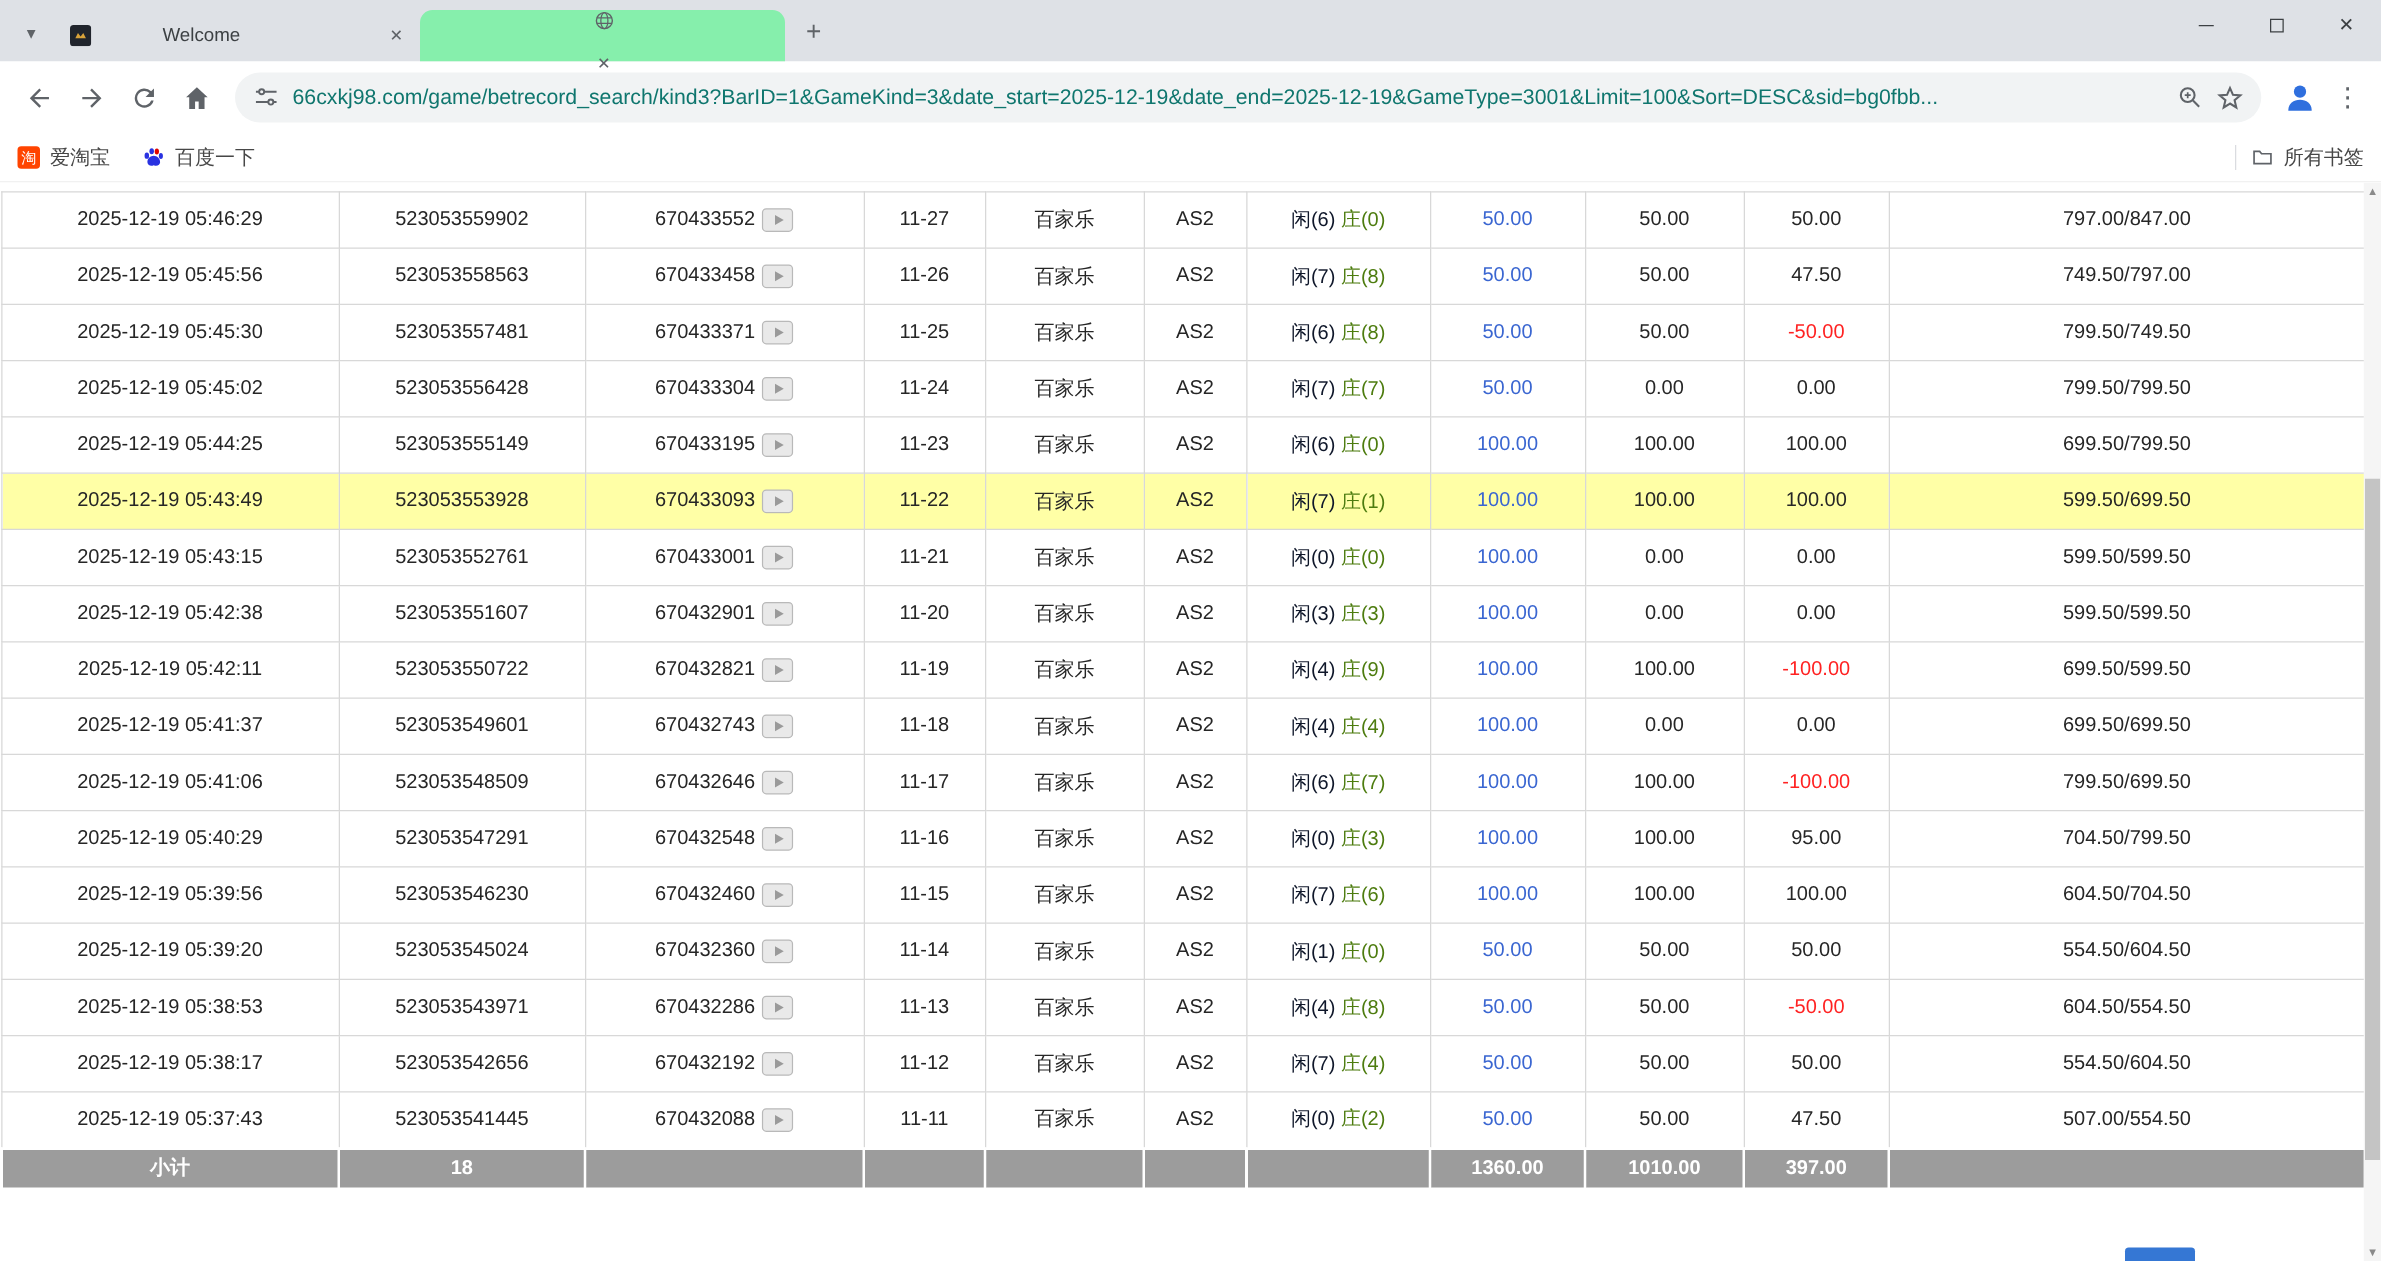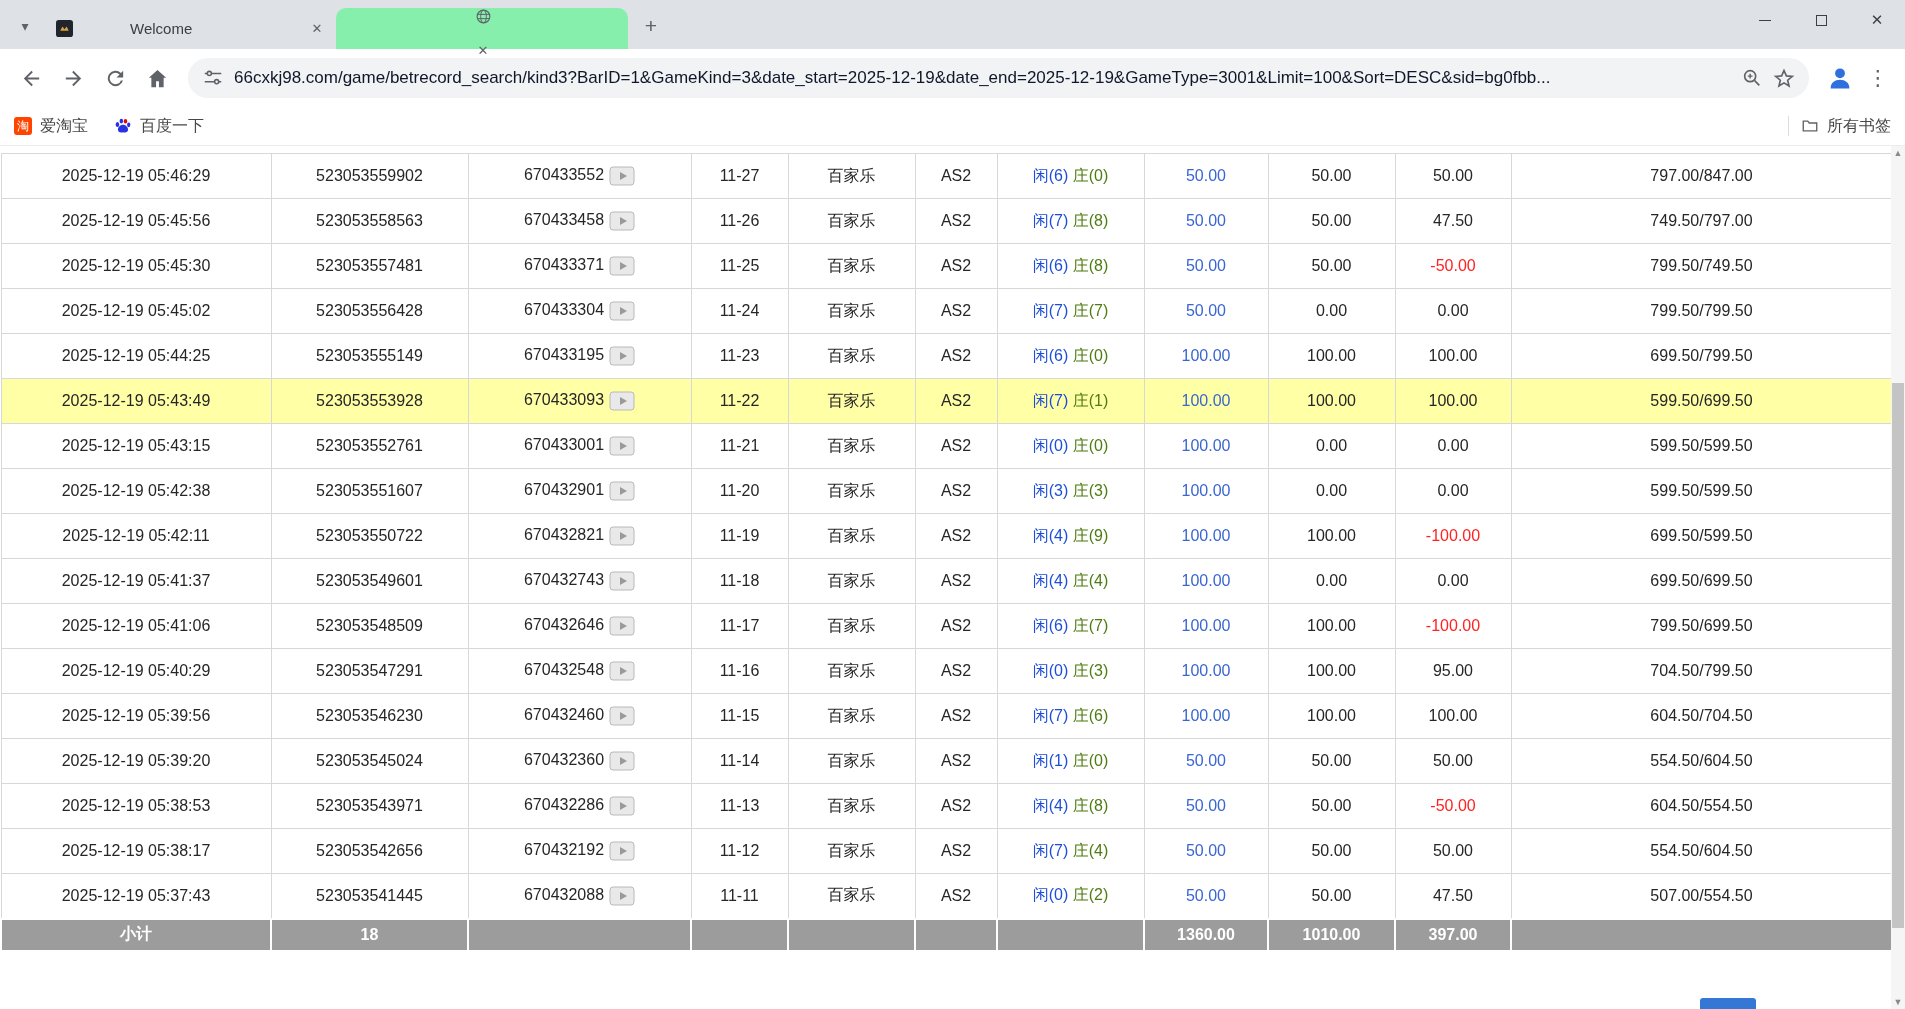--- a/index.html
+++ b/index.html
@@ -25,21 +25,21 @@
   .win-min .bar { width: 12px; border-top: 1.4px solid #3c4043; display: block; }
   .win-max .box { width: 11px; height: 11px; border: 1.4px solid #3c4043; display: block; }
   .win-close { font-size: 15px; }
 
   
   .navbar { height: 58px; background: #fff; display: flex; align-items: center; padding: 0 12px; gap: 4px; }
   .navbtn { width: 38px; height: 38px; border-radius: 50%; display: flex; align-items: center; justify-content: center; flex: 0 0 auto; }
   .navbtn svg { width: 23px; height: 23px; }
   .omnibox { flex: 1; height: 40px; background: #f1f3f4; border-radius: 20px; margin: 0 8px;
     display: flex; align-items: center; padding: 0 14px; gap: 10px; overflow: hidden; }
-  .omnibox .url { flex: 1; font-size: 17px; color: #0f172a; white-space: nowrap; overflow: hidden; }
+  .omnibox .url { flex: 1; font-size: 17px; color: #0f766e; white-space: nowrap; overflow: hidden; }
   .omni-icon { width: 22px; height: 22px; flex: 0 0 auto; }
   .avatar-btn { width: 38px; height: 38px; border-radius: 50%; display: flex; align-items: center; justify-content: center; }
   .avatar-btn svg { width: 28px; height: 28px; }
   .menu-dots { width: 30px; height: 38px; display: flex; align-items: center; justify-content: center;
     color: #5f6368; font-size: 21px; letter-spacing: 0; }
 
   
   .bookmarksbar { height: 39px; background: #fff; border-bottom: 1px solid #ededed;
     display: flex; align-items: center; padding: 0 14px; gap: 26px; font-size: 16px; color: #474747; }
   .bm-item { display: flex; align-items: center; gap: 8px; }
@@ -49,21 +49,21 @@
   .bm-right { margin-left: auto; display: flex; align-items: center; gap: 12px; }
   .bm-sep { width: 1px; height: 20px; background: #dadce0; }
 
   
   .content { position: relative; height: 863px; background: #fff; overflow: hidden; }
   table.bet { border-collapse: collapse; table-layout: fixed; width: 1891px; margin-top: 7px; font-size: 16px; color: #262626; }
   table.bet td { border: 1px solid #d8d8d8; height: 45px; text-align: center; vertical-align: middle;
     white-space: nowrap; overflow: hidden; padding: 0 2px; }
   tr.hl td { background: #ffffa6; }
   td.bet-amt { color: #3a66d1; }
-  .player { color: #1d4ed8; }
+  .player { color: #0f172a; }
   .banker { color: #4d7c0f; }
   td.neg { color: #ff2222; }
   .gid { margin-right: 5px; text-align: center; }
   .vicon { display: inline-block; width: 26px; height: 20px; vertical-align: middle; }
   tr.sum td { background: #9c9c9c; color: #fff; border: 2px solid #fff; height: 32px; font-weight: bold; font-size: 16px; }
 
   
   .scrollbar { position: absolute; top: 0; right: 0; width: 14px; height: 863px; background: #f5f5f5; }
   .scroll-thumb { position: absolute; left: 1px; width: 12px; top: 237px; height: 545px; background: #c4c4c4; }
   .scroll-arrow { position: absolute; left: 0; width: 14px; height: 14px; color: #8a8a8a; font-size: 9px;

